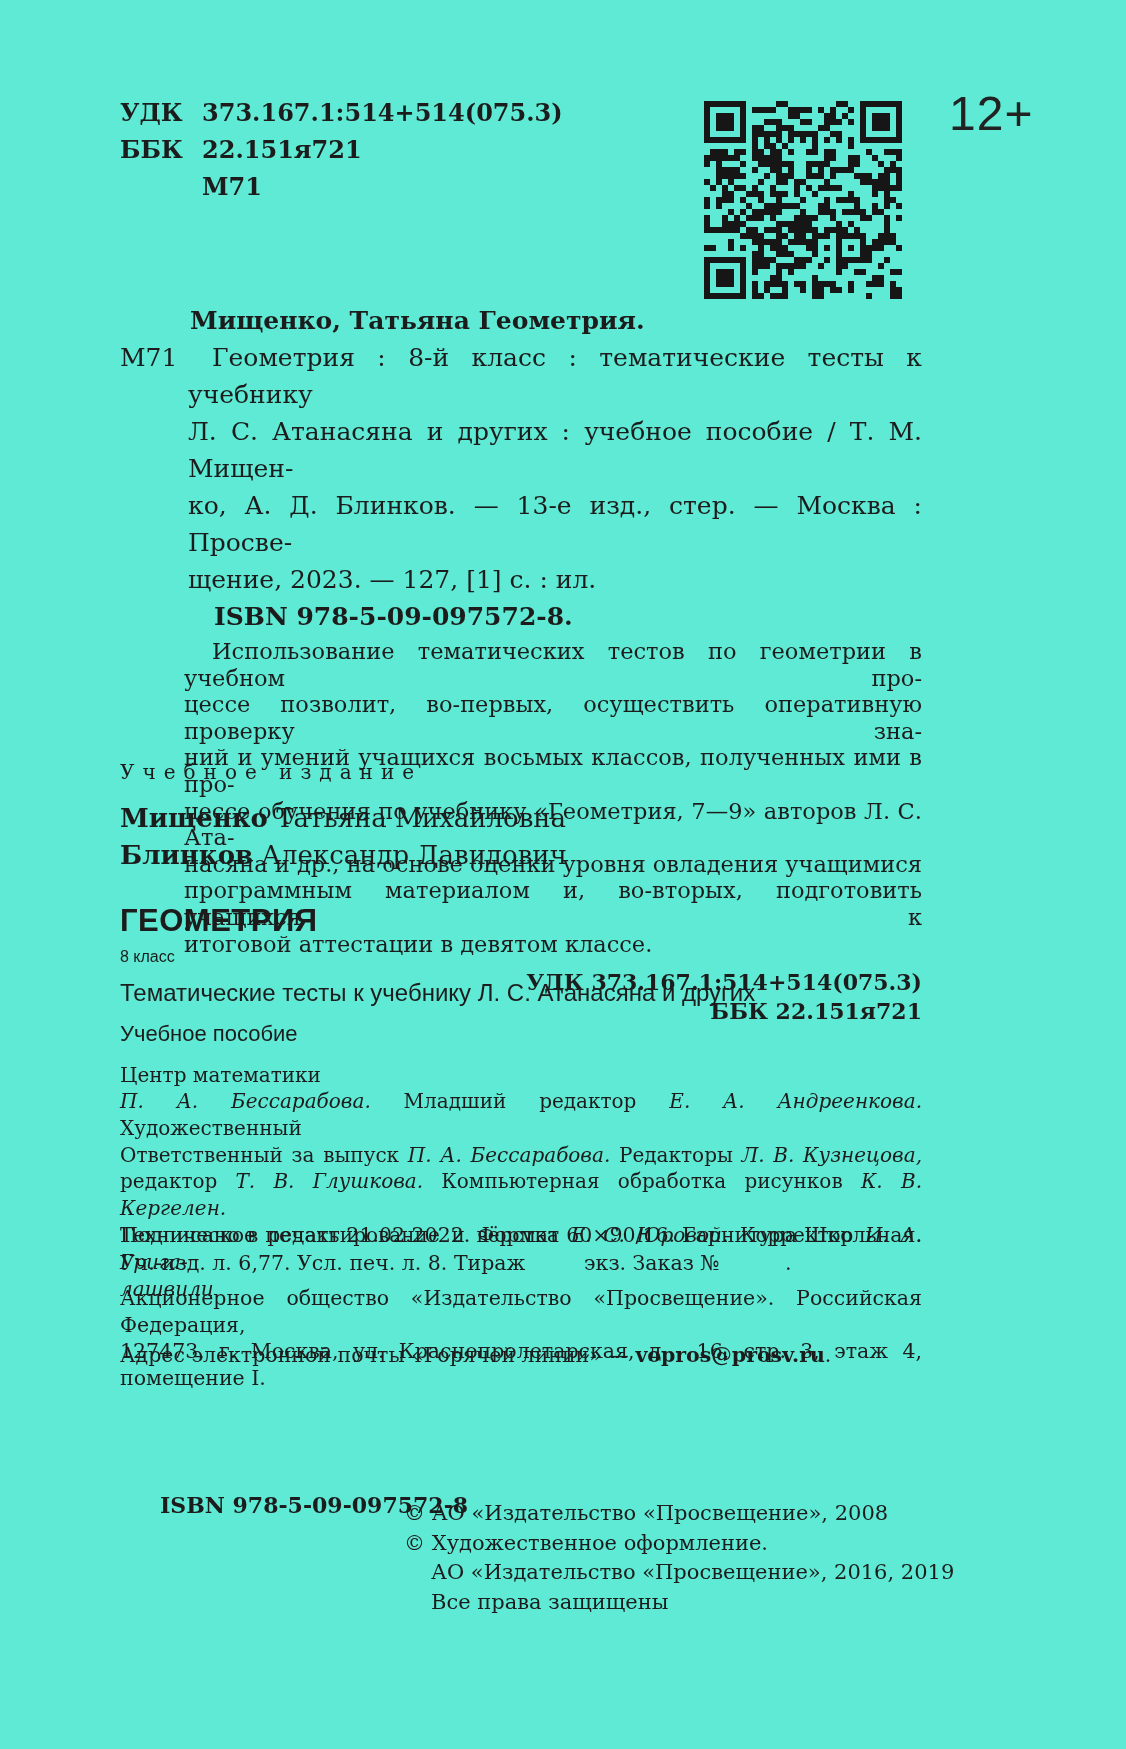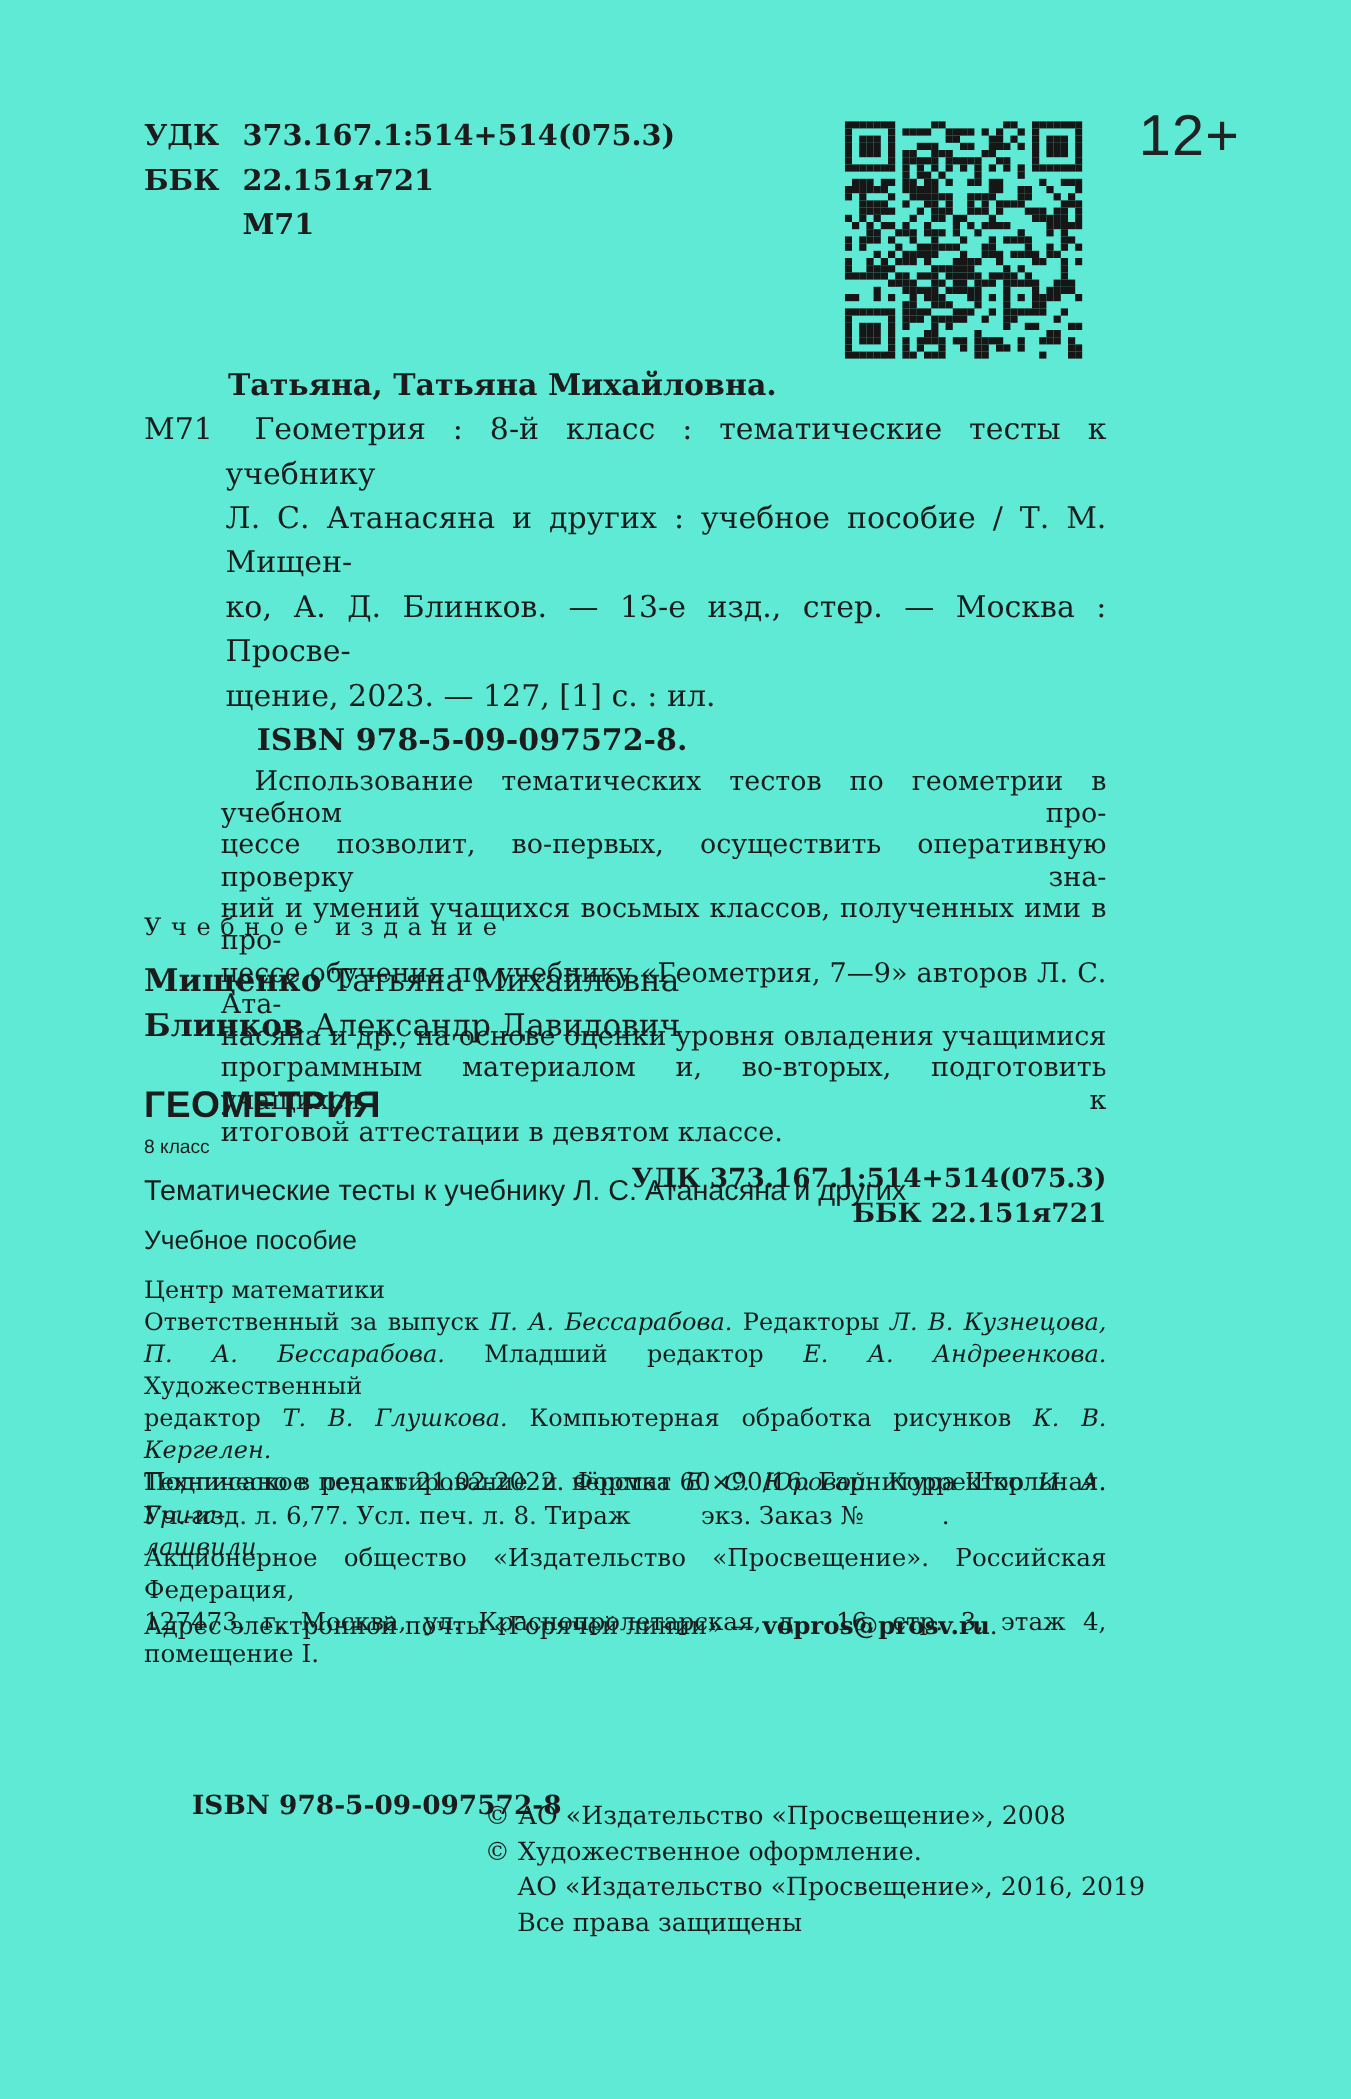--- a/index.html
+++ b/index.html
@@ -604,21 +604,21 @@
         <rect x="78" y="192" width="6" height="6"></rect>
         <rect x="108" y="192" width="6" height="6"></rect>
         <rect x="114" y="192" width="6" height="6"></rect>
         <rect x="162" y="192" width="6" height="6"></rect>
         <rect x="186" y="192" width="6" height="6"></rect>
         <rect x="192" y="192" width="6" height="6"></rect>
       </svg></div>
   <div class="abs" id="age">12+</div>
 
   <div class="abs" id="catalog">
-    <div class="entry-heading">Татьяна, Татьяна Михайловна.</div>
+    <div class="entry-heading">Мищенко, Татьяна Геометрия.</div>
     <div class="entry-body">
       <span class="margin-code">М71</span>
       <div class="entry-lines">
           <div class="jline">Геометрия : 8-й класс : тематические тесты к учебнику</div>
           <div class="jline">Л. С. Атанасяна и других : учебное пособие / Т. М. Мищен-</div>
           <div class="jline">ко, А. Д. Блинков. — 13-е изд., стер. — Москва : Просве-</div>
           <div class="jline last">щение, 2023. — 127, [1] с. : ил.</div>
         </div>
     </div>
     <div class="entry-isbn">ISBN 978-5-09-097572-8.</div>
@@ -645,22 +645,22 @@
   <div class="abs" id="worktitle">
     <div class="wt-title">ГЕОМЕТРИЯ</div>
     <div class="wt-grade">8 класс</div>
     <div class="wt-sub">Тематические тесты к учебнику Л. С. Атанасяна и других</div>
     <div class="wt-kind">Учебное пособие</div>
   </div>
 
   <div class="abs" id="center">Центр математики</div>
 
   <div class="abs" id="credits">
+      <div class="jline"><span class="it">П. А. Бессарабова.</span><span> Младший редактор </span><span class="it">Е. А. Андреенкова.</span><span> Художественный</span></div>
       <div class="jline"><span>Ответственный за выпуск </span><span class="it">П. А. Бессарабова.</span><span> Редакторы </span><span class="it">Л. В. Кузнецова,</span></div>
-      <div class="jline"><span class="it">П. А. Бессарабова.</span><span> Младший редактор </span><span class="it">Е. А. Андреенкова.</span><span> Художественный</span></div>
       <div class="jline"><span>редактор </span><span class="it">Т. В. Глушкова.</span><span> Компьютерная обработка рисунков </span><span class="it">К. В. Кергелен.</span></div>
       <div class="jline"><span>Техническое редактирование и вёрстка </span><span class="it">Е. С. Юровой.</span><span> Корректор </span><span class="it">И. А. Грига-</span></div>
       <div class="jline last"><span class="it">лашвили</span></div>
     </div>
 
   <div class="abs" id="printinfo">
       <div class="jline">Подписано в печать 21.02.2022. Формат 60×90/16. Гарнитура Школьная.</div>
       <div class="jline last">Уч.-изд. л. 6,77. Усл. печ. л. 8. Тираж &nbsp;&nbsp;&nbsp;&nbsp;&nbsp;&nbsp;&nbsp; экз. Заказ № &nbsp;&nbsp;&nbsp;&nbsp;&nbsp;&nbsp;&nbsp;&nbsp; .</div>
     </div>
 

